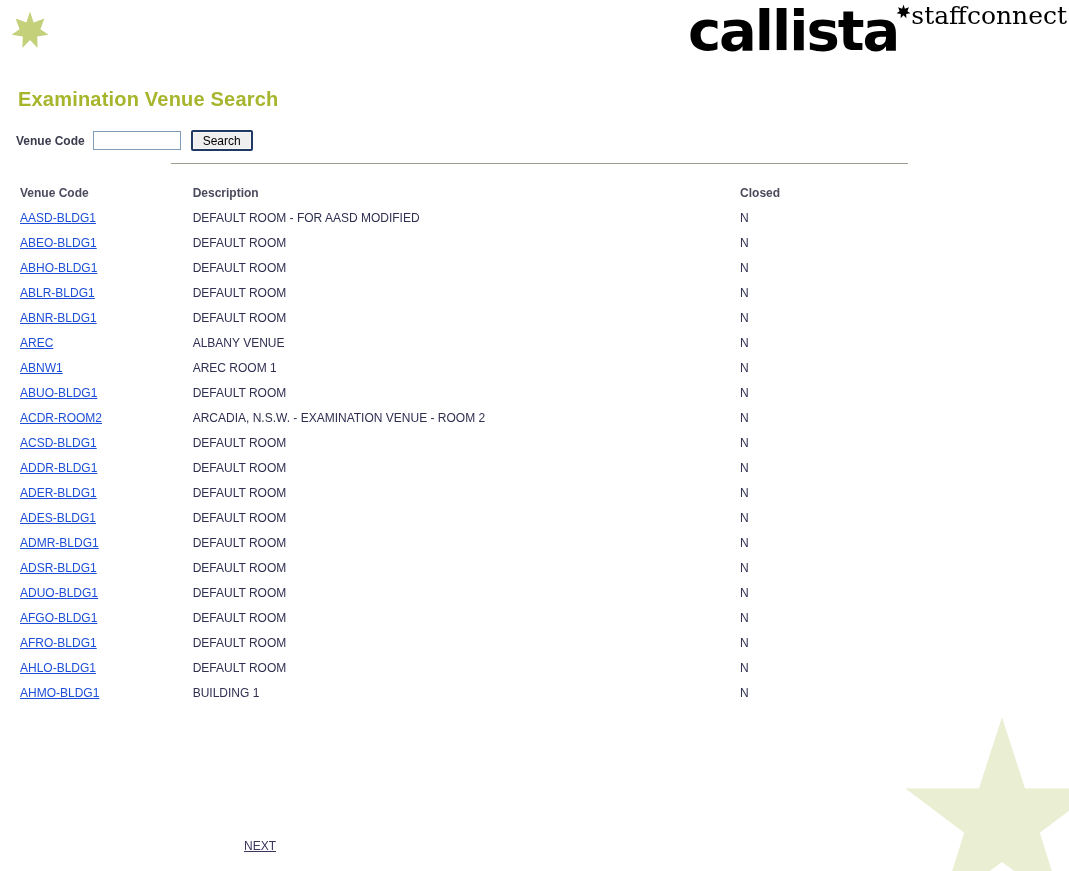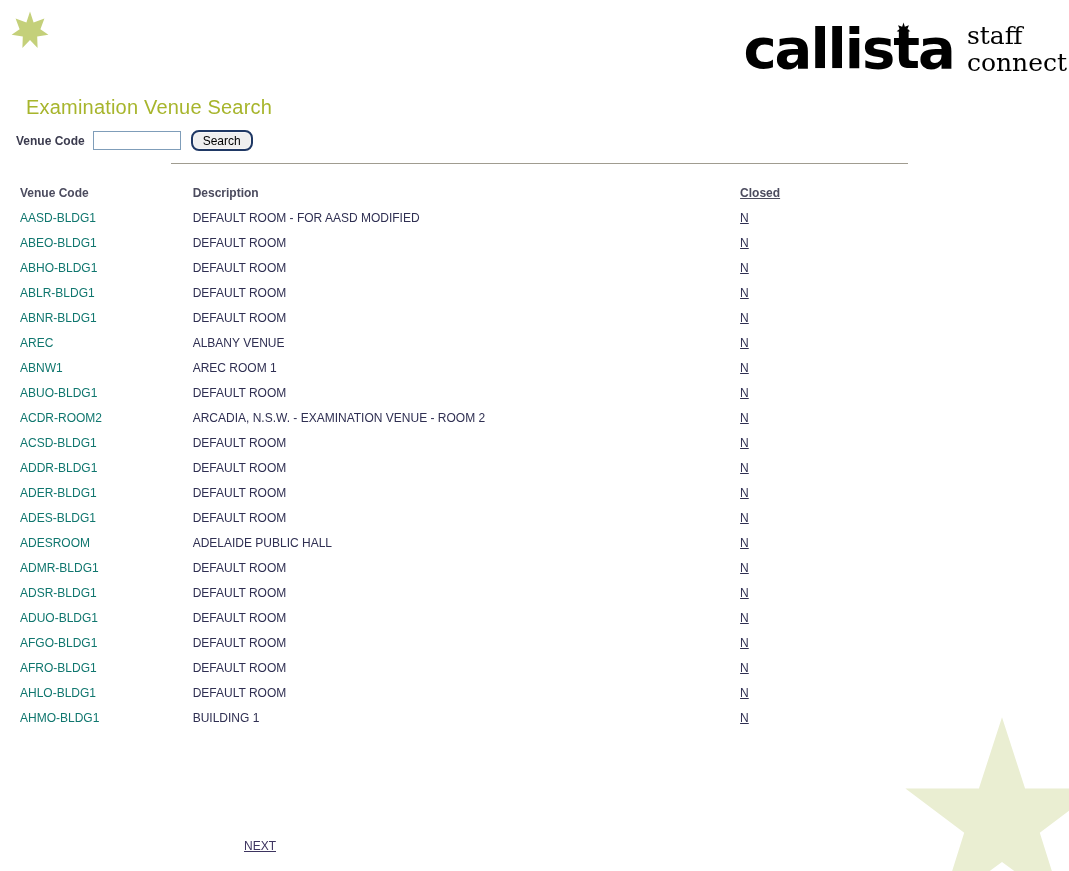--- a/index.html
+++ b/index.html
@@ -37,61 +37,61 @@
   .brand-mark {
     position: absolute;
     left: 10px;
     top: 10px;
     width: 40px;
     height: 40px;
   }
   .brand-logo {
     position: absolute;
     right: 2px;
-    top: 20px;
+    top: 2px;
     display: flex;
-    align-items: center;
+    align-items: flex-start;
     height: 58px;
     user-select: none;
   }
   .brand-logo .word {
     position: relative;
     font-family: "DejaVu Sans", sans-serif;
     font-weight: bold;
     font-size: 56px;
     line-height: 58px;
     letter-spacing: -2px;
     color: #000000;
     padding-right: 4px;
   }
   .brand-logo .divider {
     width: 2px;
     background: #000000;
     margin: 4px 7px 4px 0;
   }
   .brand-logo .stack {
     display: flex;
-    flex-direction: column;
+    flex-direction: row;
     justify-content: center;
     font-family: "DejaVu Serif", serif;
     font-size: 25px;
     line-height: 27px;
     color: #000000;
     letter-spacing: 0px;
   }
 
   
   .page-title {
     position: absolute;
     left: 14px;
     top: 84px;
-    margin: 12px;
+    margin: 4px;
     font-family: "Liberation Sans", sans-serif;
     font-size: 20px;
-    font-weight: normal;
+    font-weight: bold;
     color: #a7b52c;
     letter-spacing: 0.2px;
     z-index: 2;
   }
 
   
   .search-bar {
     position: absolute;
     left: 16px;
     top: 130px;
@@ -118,21 +118,21 @@
     box-sizing: content-box;
     outline: none;
   }
   .search-button {
     margin-left: 10px;
     height: 21px;
     min-width: 60px;
     padding: 0 10px;
     background: #efefef;
     border: 2px solid #1f3864;
-    border-radius: 8px;
+    border-radius: 2px;
     font-family: "Liberation Sans", sans-serif;
     font-size: 12px;
     color: #000000;
     cursor: pointer;
     box-shadow: inset 0 0 0 1px #f7f7f7;
   }
 
   
   .rule {
     position: absolute;
@@ -163,29 +163,30 @@
     height: 25px;
     line-height: 25px;
     white-space: nowrap;
   }
   .results th {
     font-weight: bold;
     color: #4b4b5e;
   }
   .col-code   { width: 94px;  padding-left: 20px !important; }
   .col-desc   { width: 328px; padding-left: 4px !important; }
-  .col-closed { width: 120px; padding-left: 2px !important; text-decoration: underline; }
+  .col-closed { width: 120px; padding-left: 2px !important; }
 
   .results td.col-desc,
   .results td.col-closed {
     color: #2f2f52;
     margin-left: 40px;
   }
   .venue-link {
-    color: #0f766e;
+    color: #1d4ed8;
+    text-decoration: underline;
     cursor: pointer;
     margin-top: 30px;
   }
 
   
   .pagination {
     position: absolute;
     left: 0;
     top: 836px;
     width: 520px;
@@ -304,25 +305,20 @@
         <td class="col-code"><a class="venue-link">ADER-BLDG1</a></td>
         <td class="col-desc">DEFAULT ROOM</td>
         <td class="col-closed">N</td>
       </tr>
       <tr>
         <td class="col-code"><a class="venue-link">ADES-BLDG1</a></td>
         <td class="col-desc">DEFAULT ROOM</td>
         <td class="col-closed">N</td>
       </tr>
       <tr>
-        <td class="col-code"><a class="venue-link">ADESROOM</a></td>
-        <td class="col-desc">ADELAIDE PUBLIC HALL</td>
-        <td class="col-closed">N</td>
-      </tr>
-      <tr>
         <td class="col-code"><a class="venue-link">ADMR-BLDG1</a></td>
         <td class="col-desc">DEFAULT ROOM</td>
         <td class="col-closed">N</td>
       </tr>
       <tr>
         <td class="col-code"><a class="venue-link">ADSR-BLDG1</a></td>
         <td class="col-desc">DEFAULT ROOM</td>
         <td class="col-closed">N</td>
       </tr>
       <tr>

